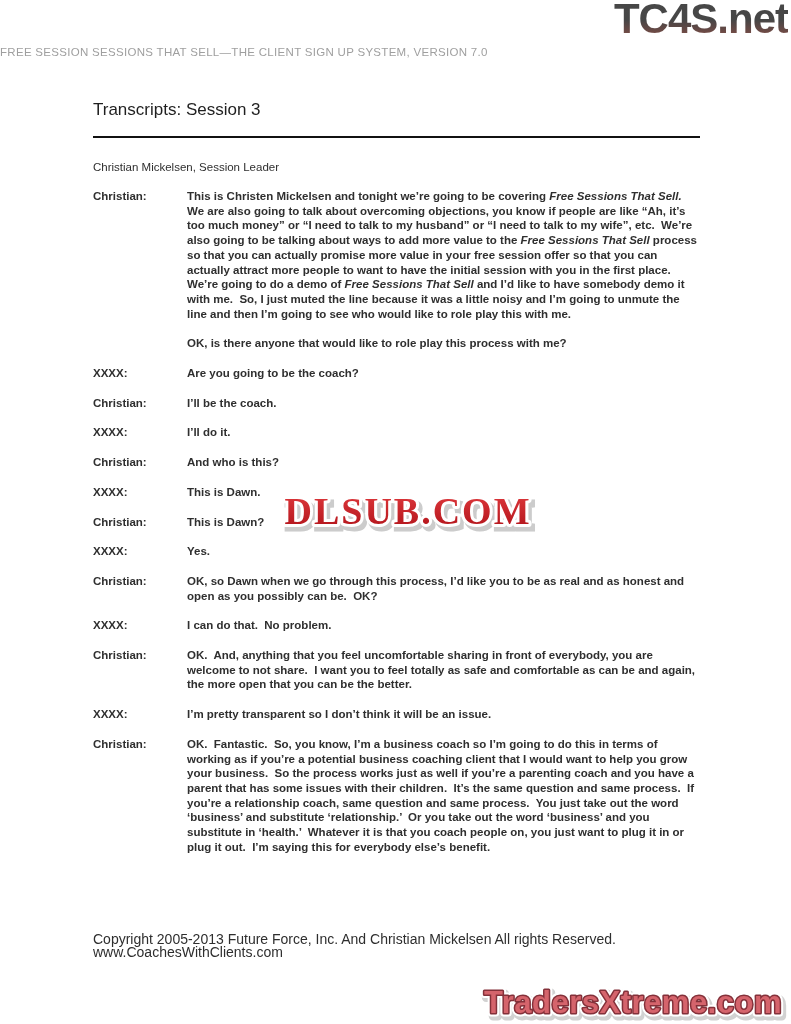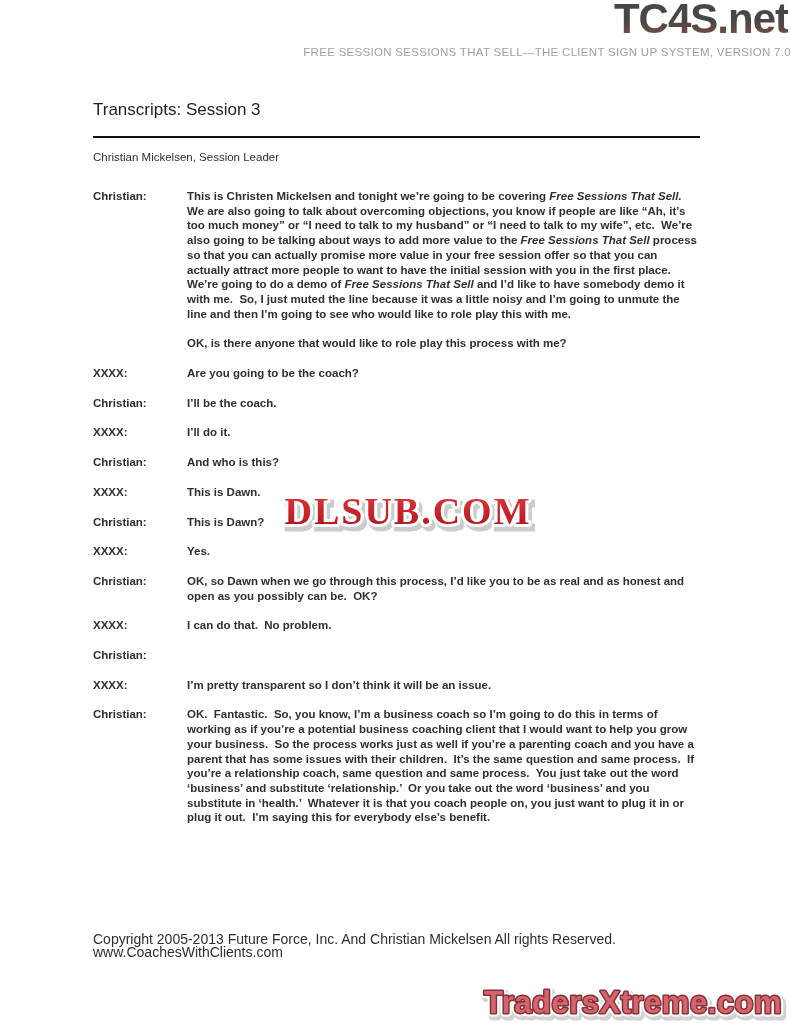--- a/index.html
+++ b/index.html
@@ -10,21 +10,21 @@
     background: #ffffff;
     overflow: hidden;
     font-family: "Liberation Sans", sans-serif;
     color: #2f2f2f;
   }
   .header-text {
     position: absolute;
     top: 46px;
     left: 0;
     width: 100%;
-    text-align: right;
+    text-align: left;
     font-size: 11.5px;
     letter-spacing: 0.3px;
     color: #9f9f9f;
   }
   .tc4s-logo {
     position: absolute;
     top: -4px;
     right: 3px;
     font-size: 42px;
     font-weight: bold;
@@ -40,21 +40,21 @@
     top: 100px;
     left: 93px;
     width: 607px;
     font-size: 17px;
     color: #1f1f1f;
     padding-bottom: 16px;
     border-bottom: 2px solid #111;
   }
   .session-leader {
     position: absolute;
-    top: 151px;
+    top: 161px;
     left: 93px;
     font-size: 11.5px;
     color: #2f2f2f;
   }
   .transcript {
     position: absolute;
     top: 189px;
     left: 93px;
     width: 607px;
     font-size: 11.5px;
@@ -140,20 +140,21 @@
       <div class="t-row">
         <div class="t-speaker">Christian:</div>
         <div class="t-text"><span>OK, so Dawn when we go through this process, I’d like you to be as real and as honest and open as you possibly can be.  OK?</span></div>
       </div>
       <div class="t-row">
         <div class="t-speaker">XXXX:</div>
         <div class="t-text"><span>I can do that.  No problem.</span></div>
       </div>
       <div class="t-row">
         <div class="t-speaker">Christian:</div>
+        <div class="t-text"><span>OK.  And, anything that you feel uncomfortable sharing in front of everybody, you are welcome to not share.  I want you to feel totally as safe and comfortable as can be and again, the more open that you can be the better.</span></div>
       </div>
       <div class="t-row">
         <div class="t-speaker">XXXX:</div>
         <div class="t-text"><span>I’m pretty transparent so I don’t think it will be an issue.</span></div>
       </div>
       <div class="t-row">
         <div class="t-speaker">Christian:</div>
         <div class="t-text"><span>OK.  Fantastic.  So, you know, I’m a business coach so I’m going to do this in terms of working as if you’re a potential business coaching client that I would want to help you grow your business.  So the process works just as well if you’re a parenting coach and you have a parent that has some issues with their children.  It’s the same question and same process.  If you’re a relationship coach, same question and same process.  You just take out the word ‘business’ and substitute ‘relationship.’  Or you take out the word ‘business’ and you substitute in ‘health.’  Whatever it is that you coach people on, you just want to plug it in or plug it out.  I’m saying this for everybody else’s benefit.</span></div>
       </div>
     </div>

